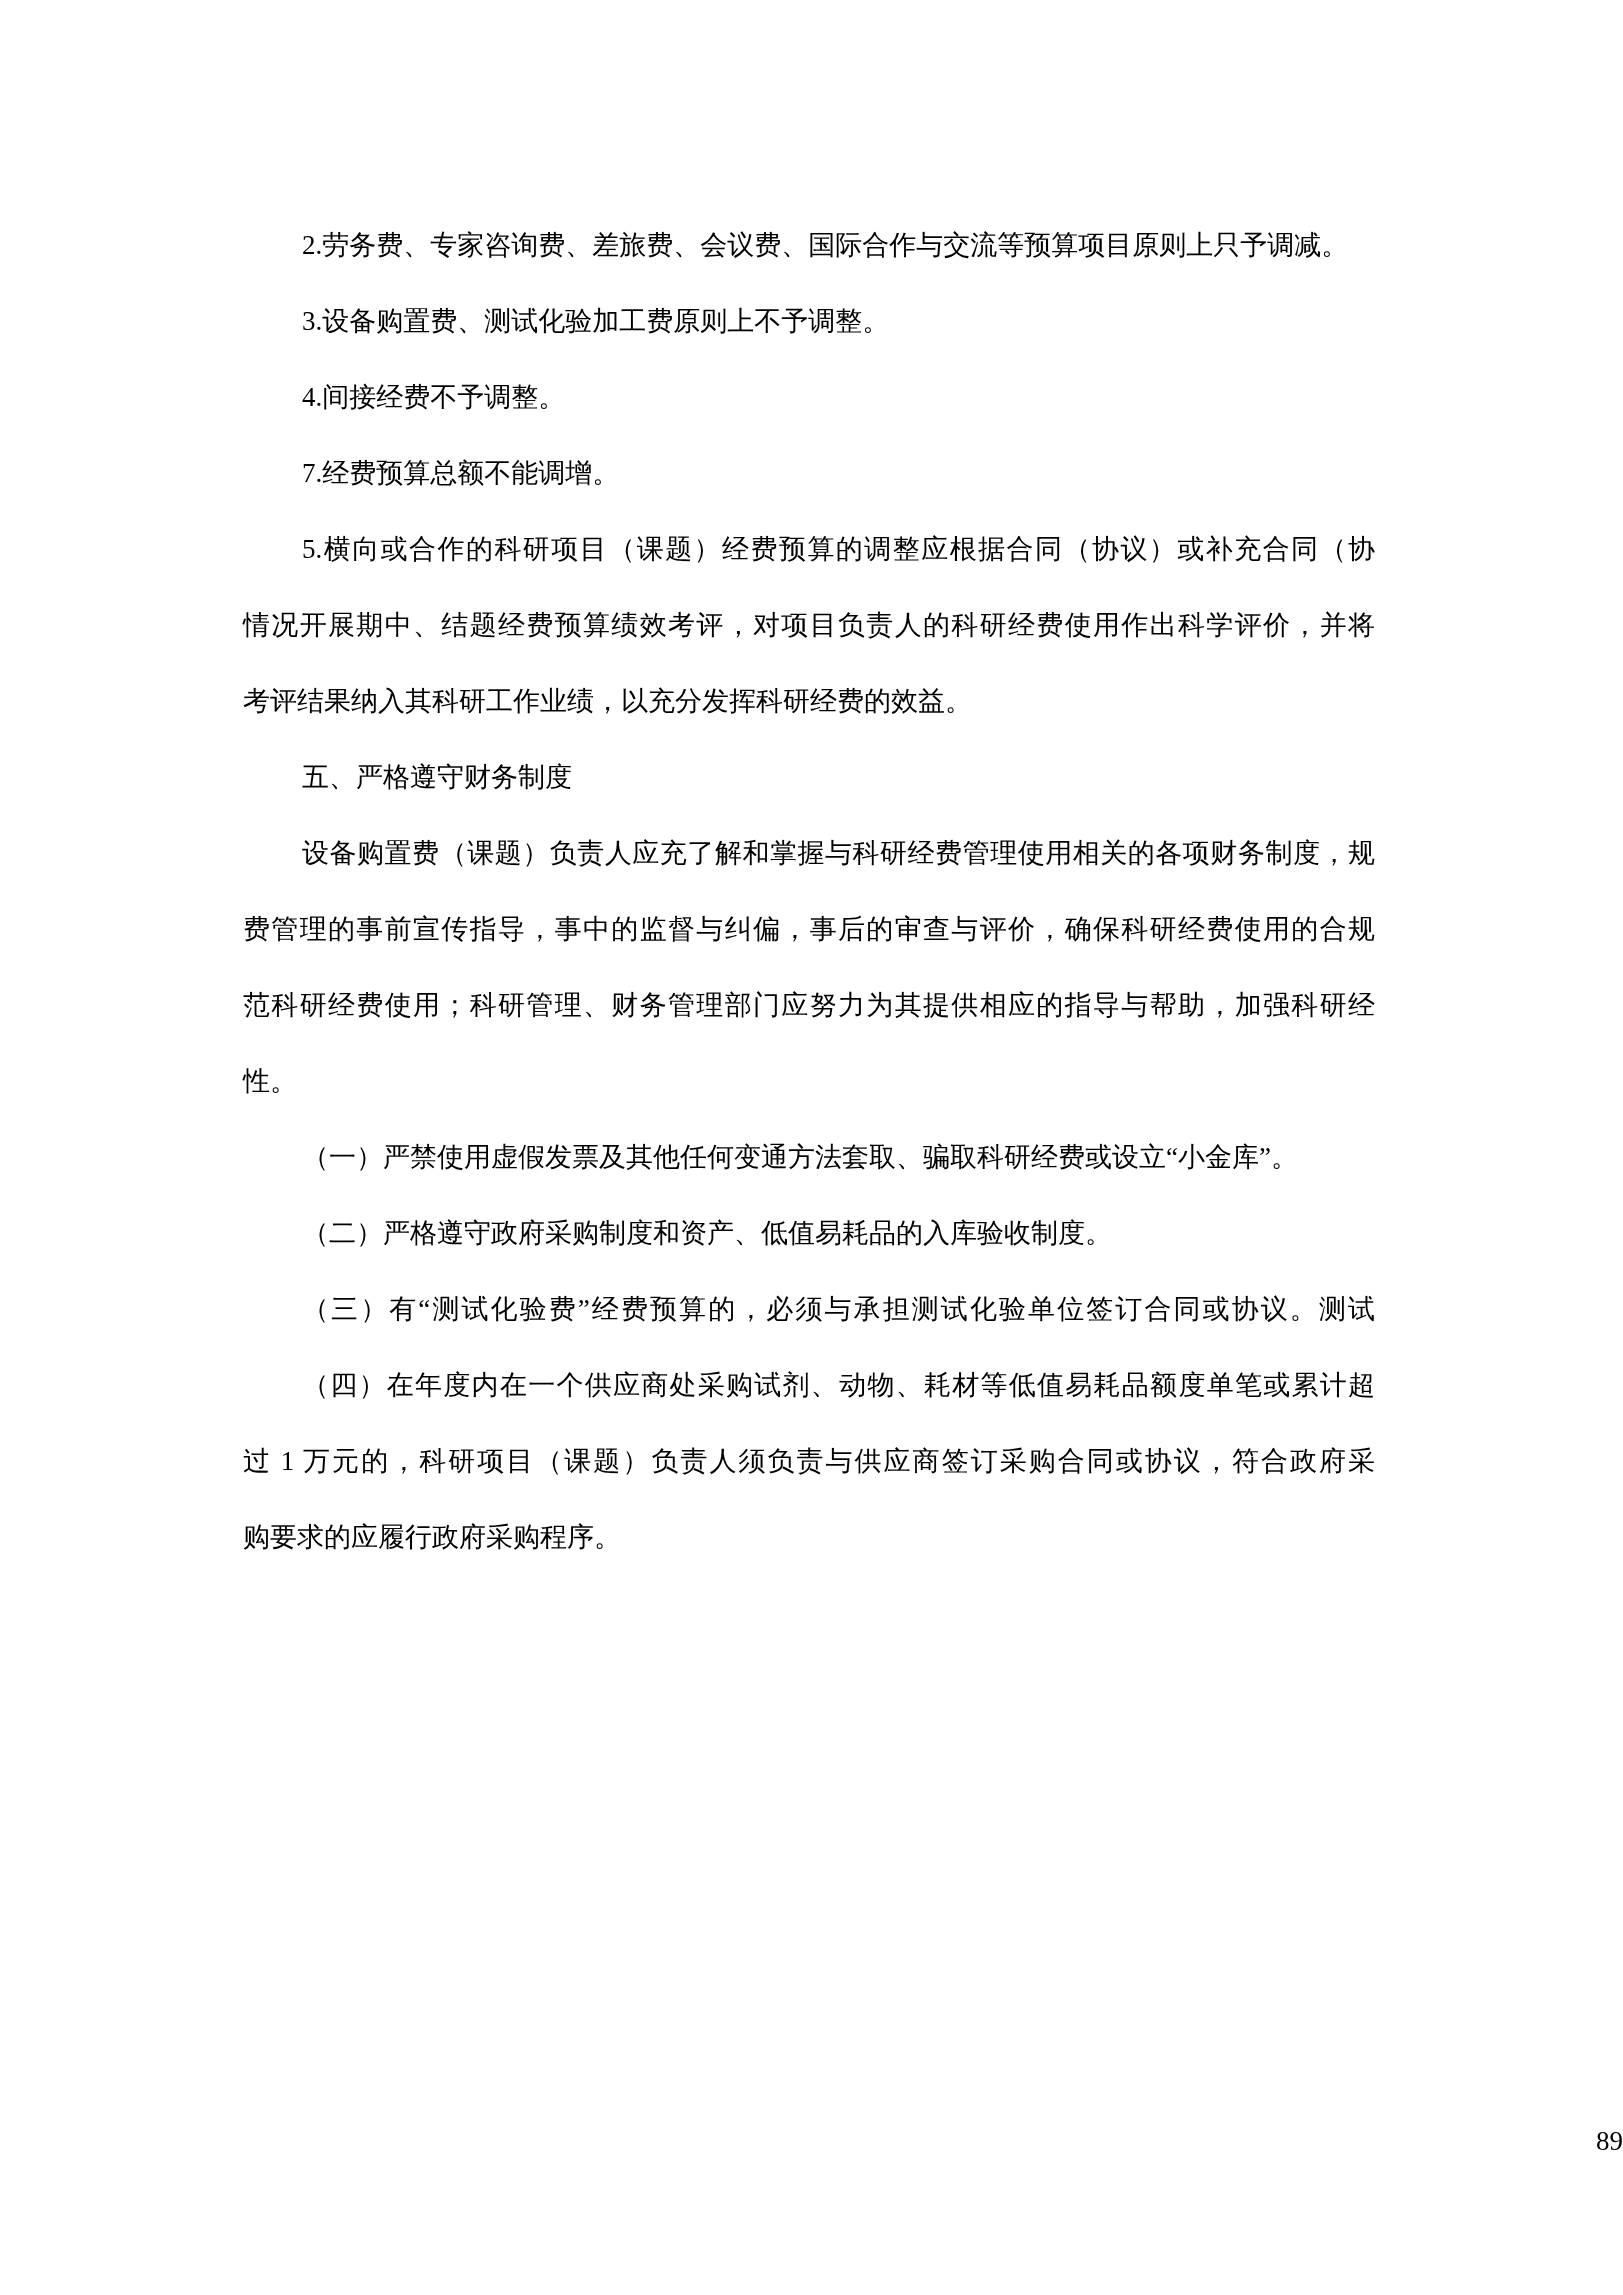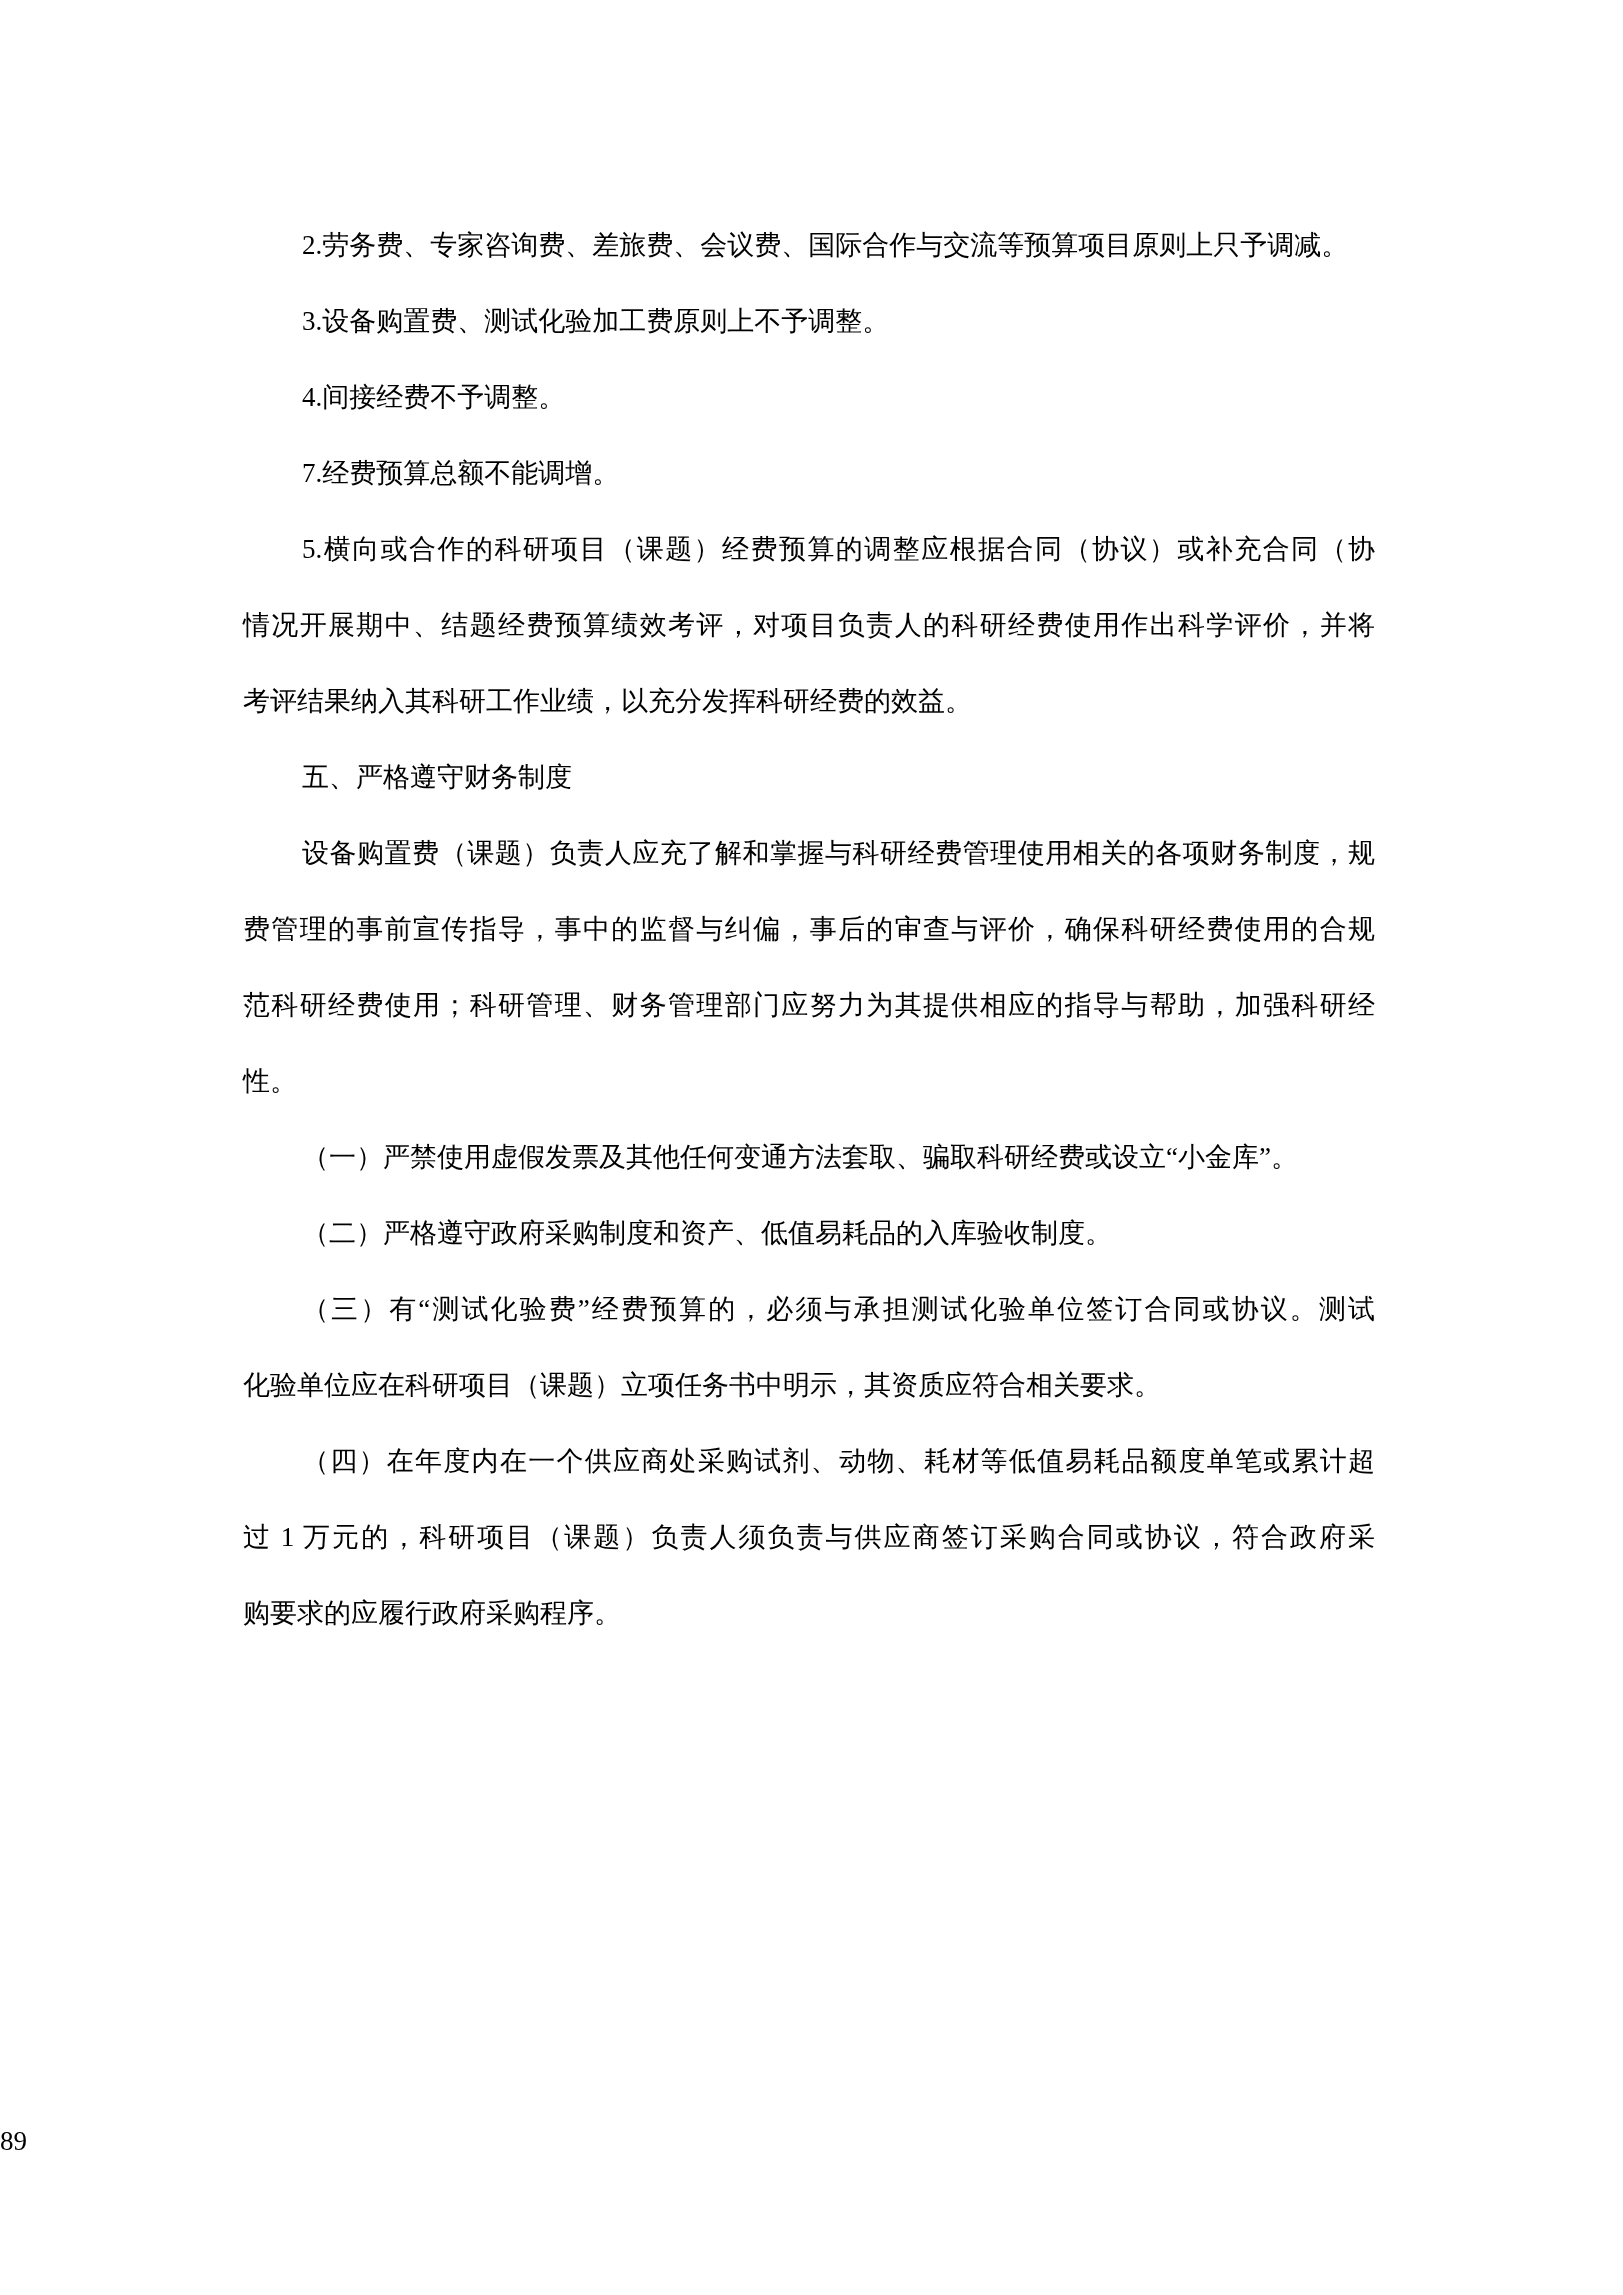--- a/index.html
+++ b/index.html
@@ -38,21 +38,21 @@
     text-indent: 59px;
   }
   .line.para-last {
     text-align-last: left;
   }
   .page-number {
     position: absolute;
     top: 2124px;
     left: 0;
     width: 100%;
-    text-align: left;
+    text-align: right;
     font-size: 27px;
     line-height: 34px;
     color: #000000;
   }
 </style>
 </head>
 <body>
 
 <div class="page">
   <div class="text-block">
@@ -85,21 +85,20 @@
         <div class="line para-last">性。</div>
       </div>
       <div class="paragraph paragraph">
         <div class="line para-first para-last">（一）严禁使用虚假发票及其他任何变通方法套取、骗取科研经费或设立“小金库”。</div>
       </div>
       <div class="paragraph paragraph">
         <div class="line para-first para-last">（二）严格遵守政府采购制度和资产、低值易耗品的入库验收制度。</div>
       </div>
       <div class="paragraph paragraph">
         <div class="line para-first">（三）有“测试化验费”经费预算的，必须与承担测试化验单位签订合同或协议。测试</div>
-        <div class="line para-last">化验单位应在科研项目（课题）立项任务书中明示，其资质应符合相关要求。</div>
       </div>
       <div class="paragraph paragraph">
         <div class="line para-first">（四）在年度内在一个供应商处采购试剂、动物、耗材等低值易耗品额度单笔或累计超</div>
         <div class="line">过 1 万元的，科研项目（课题）负责人须负责与供应商签订采购合同或协议，符合政府采</div>
         <div class="line para-last">购要求的应履行政府采购程序。</div>
       </div>
     </div>
   <div class="page-number">89</div>
 </div>
 

